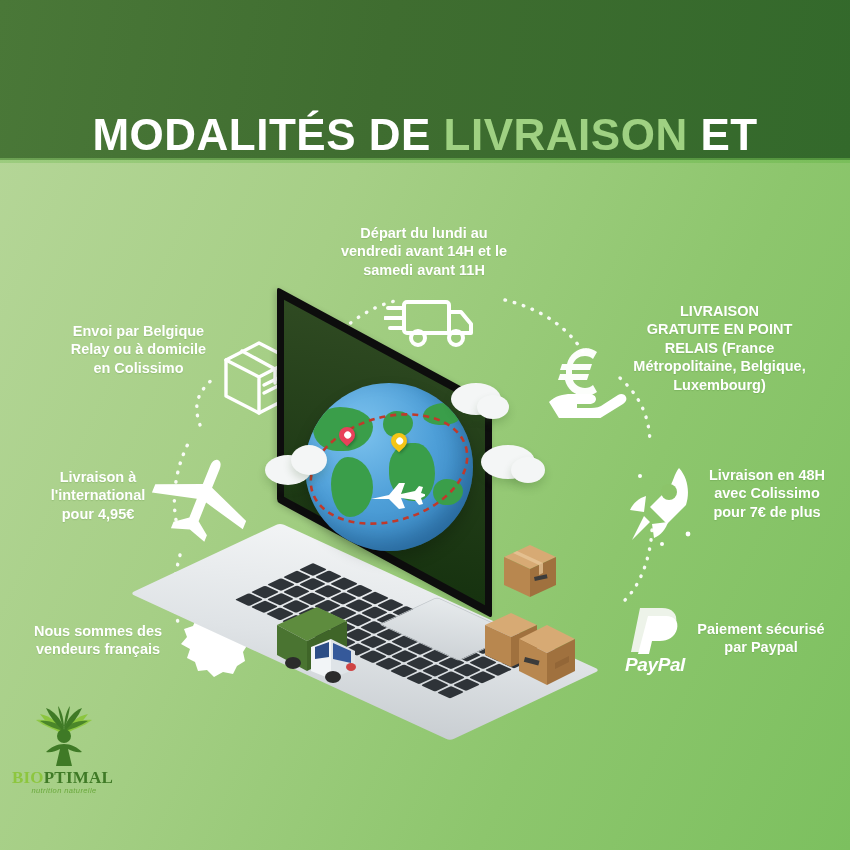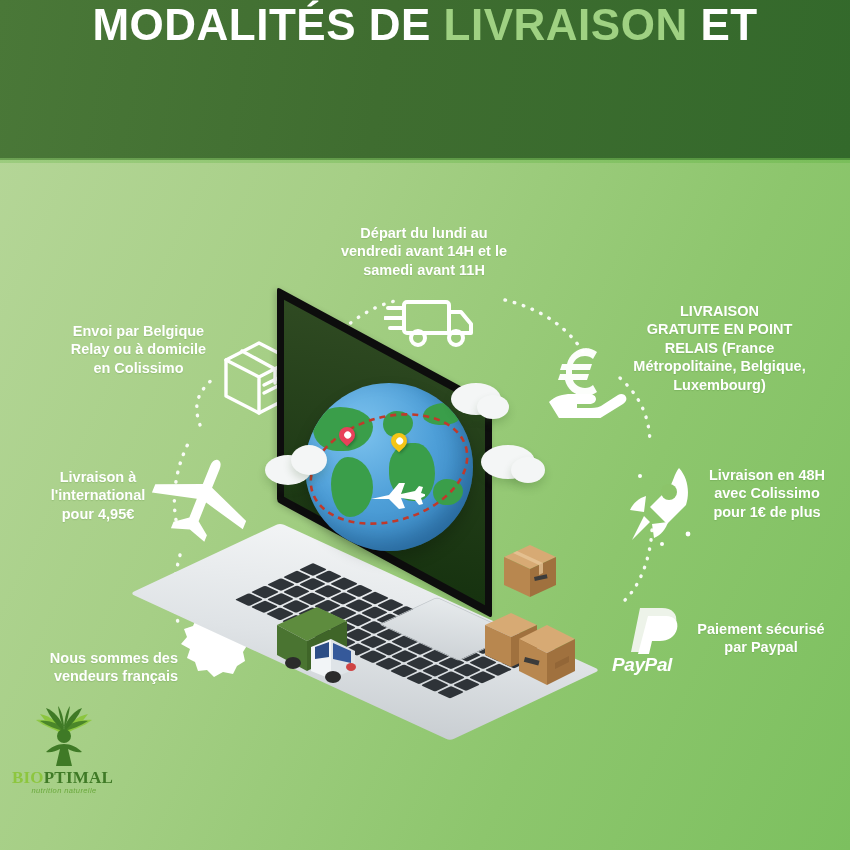--- a/index.html
+++ b/index.html
@@ -10,21 +10,21 @@
   }
   #page{
     position:relative;width:850px;height:850px;overflow:hidden;
     background:linear-gradient(115deg,#b7d79a 0%,#a6cf86 35%,#8dc66d 70%,#7cc05f 100%);
   }
 
   
   #header{
     position:absolute;left:0;top:0;width:850px;height:160px;
     background:linear-gradient(100deg,#4a7838 0%,#3f6d30 45%,#33692b 100%);
-    display:flex;flex-direction:column;align-items:center;justify-content:space-between;
+    display:flex;flex-direction:column;align-items:center;justify-content:flex-end;
     box-sizing:border-box;padding:0 30px;
   }
   #header .line{
     font-size:44px;font-weight:bold;letter-spacing:.5px;line-height:1.14;
     text-align:center;color:#ffffff;white-space:nowrap;
   }
   .hl{color:#9fd182;}
   #header-underline{
     position:absolute;left:0;top:158px;width:850px;height:5px;
     background:linear-gradient(90deg,#88c46a,#6cb94d);
@@ -100,21 +100,21 @@
     transform:rotate(-45deg);box-shadow:0 2px 3px rgba(0,0,0,.25);}
   .pin:after{content:"";position:absolute;left:4.5px;top:4.5px;width:7px;height:7px;
     border-radius:50%;background:#fff;}
 
   
   .box3d{position:absolute;}
 
   
   #paypal{position:absolute;left:612px;top:604px;width:86px;height:78px;}
   #pp-word{
-    position:absolute;left:0;top:50px;width:86px;
+    position:absolute;left:0;top:50px;width:86px;text-align:center;
     font-family:"Liberation Sans",sans-serif;font-weight:bold;font-style:italic;
     font-size:19px;color:#ffffff;letter-spacing:-.4px;
   }
 
   
   #logo{position:absolute;left:12px;top:706px;width:104px;height:96px;}
   #logo-name{
     position:absolute;left:0;top:62px;width:104px;text-align:left;
     font-family:"Liberation Serif",serif;font-weight:bold;font-size:17px;letter-spacing:.2px;
   }
@@ -363,23 +363,23 @@
 RELAIS (France
 Métropolitaine, Belgique,
 Luxembourg)</div>
 
   <div class="lbl" style="left:28px;top:468px;width:140px;white-space:pre-line;">Livraison à
 l'international
 pour 4,95€</div>
 
   <div class="lbl" style="left:692px;top:466px;width:150px;white-space:pre-line;">Livraison en 48H
 avec Colissimo
-pour 1€ de plus</div>
-
-  <div class="lbl" style="left:18px;top:649px;width:160px;white-space:pre-line;text-align:right;">Nous sommes des
+pour 7€ de plus</div>
+
+  <div class="lbl" style="left:18px;top:622px;width:160px;white-space:pre-line;">Nous sommes des
 vendeurs français</div>
 
   <div class="lbl" style="left:682px;top:620px;width:158px;white-space:pre-line;">Paiement sécurisé
 par Paypal</div>
 
   <div id="paypal">
     <svg width="62" height="52" viewBox="0 0 62 52" style="position:absolute;left:12px;top:0;">
       <path d="M16,4 h22 c10,0 16,6 14,15 c-2,9 -10,14 -20,14 h-9 l-3,15 h-13 z" fill="#f2f6f0" opacity=".95"></path>
       <path d="M24,12 h18 c8,0 13,5 11,13 c-2,8 -9,12 -17,12 h-8 l-3,13 h-11 z" fill="#ffffff"></path>
     </svg>

